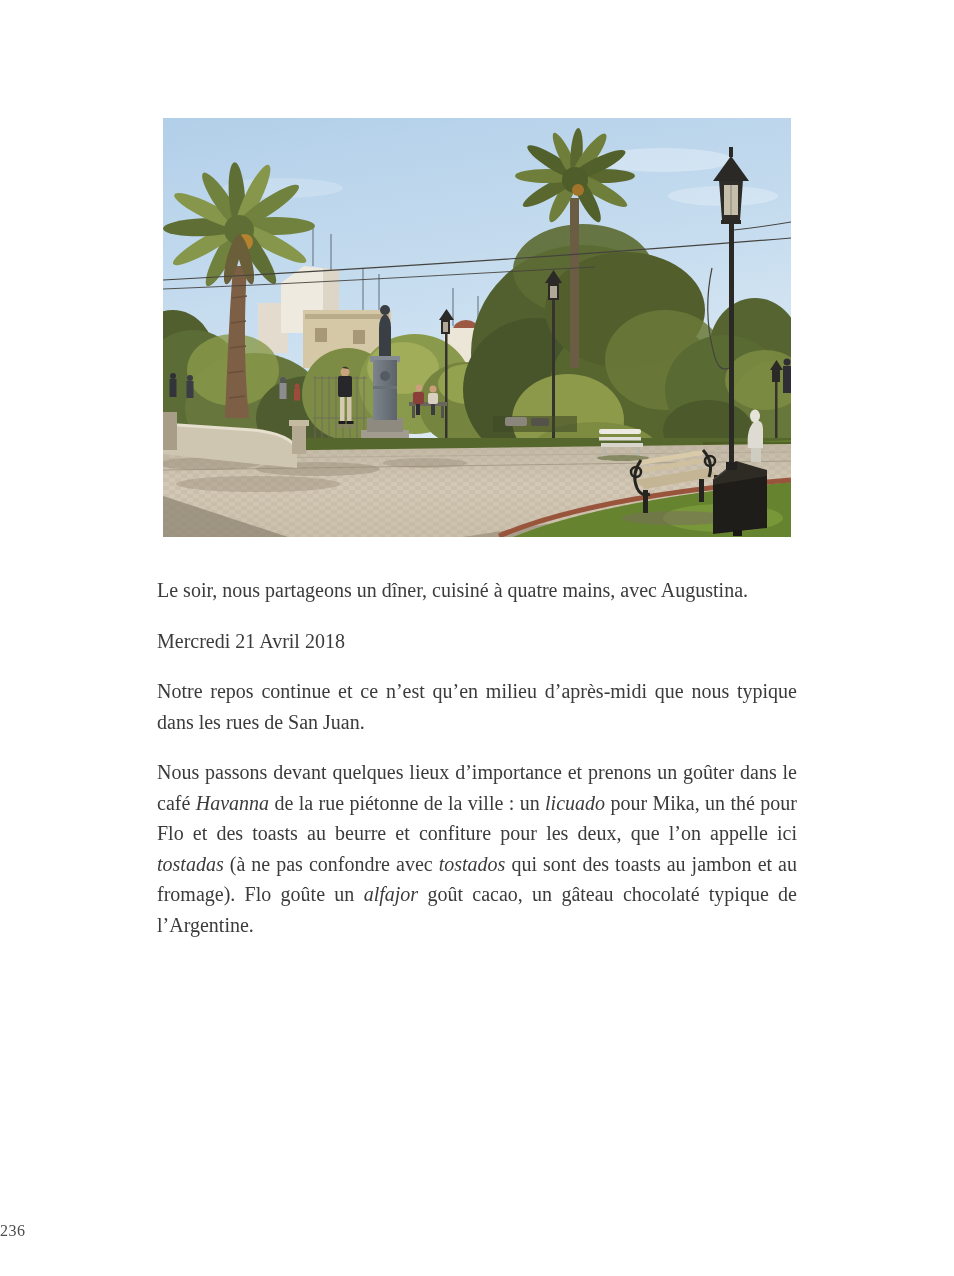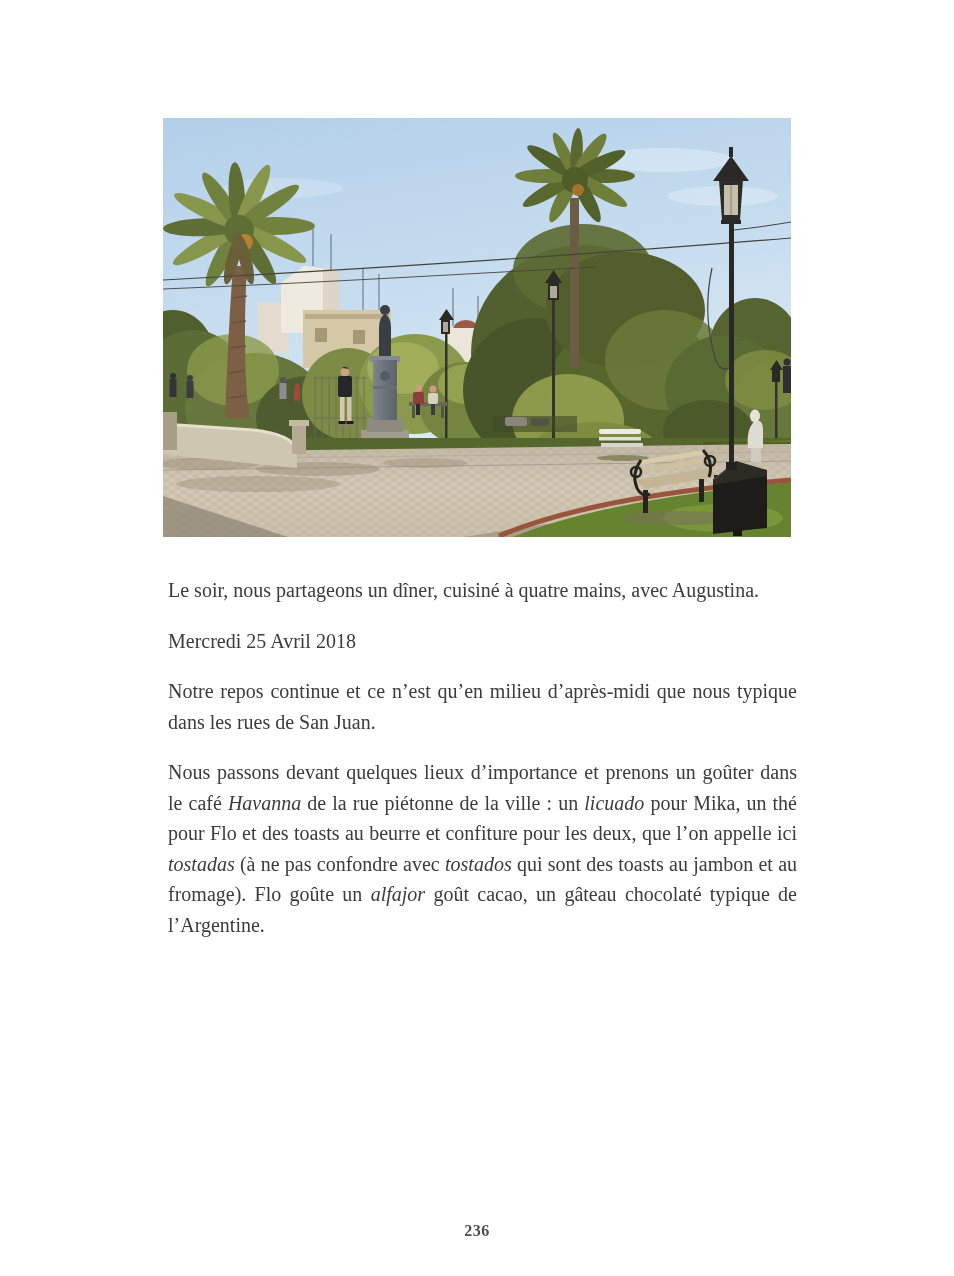--- a/index.html
+++ b/index.html
@@ -15,27 +15,26 @@
   .photo-frame {
     position:absolute; left:163px; top:118px;
     width:628px; height:419px;
   }
   .photo-frame svg { display:block; width:100%; height:100%; }
   .text-block {
     position:absolute; left:157px; top:575px; width:640px;
     color:#3b3b3b; font-size:20px; line-height:30.5px;
     text-align:justify;
   }
-  .para { margin:0 0 20px 11px; }
+  .para { margin:0 0 20px 0; }
   .para i { }
   .page-number {
     position:absolute; left:0; right:0; top:1222px;
-    text-align:center; font-size:16px; color:#4d4d4d;
+    font-size:16px; color:#4d4d4d;
     letter-spacing:0.5px;
-    font-weight:bold;
   }
 </style>
 </head>
 <body>
 
 <div class="page">
 
   <div class="photo-frame" role="img" aria-label="Sunlit plaza in San Juan, Argentina: wide paved square with tall palm trees, dense leafy trees, a dark statue on a grey stone pedestal, black street lamps, a white bench, a wood-and-iron bench, a black litter bin on a grass verge, strolling people and overhead wires under a pale blue sky.">
     <svg viewBox="0 0 628 419" xmlns="http://www.w3.org/2000/svg">
       <defs>
@@ -378,20 +377,20 @@
         <g>
           <circle cx="624" cy="244" r="3.5" fill="#2e2e34"></circle>
           <rect x="620" y="248" width="8" height="27" fill="#2e2e34"></rect>
         </g>
       </g>
     </svg>
   </div>
 
   <div class="text-block">
       <p class="para"><span>Le soir, nous partageons un dîner, cuisiné à quatre mains, avec Augustina.</span></p>
-      <p class="para"><span>Mercredi 25 Avril 2018</span></p>
+      <p class="para"><span>Mercredi 21 Avril 2018</span></p>
       <p class="para"><span>Notre repos continue et ce n’est qu’en milieu d’après-midi que nous typique dans les rues de San Juan.</span></p>
       <p class="para"><span>Nous passons devant quelques lieux d’importance et prenons un goûter dans le café </span><i>Havanna</i><span>  de la rue piétonne de la ville : un </span><i>licuado</i><span> pour Mika, un thé pour Flo et des toasts au beurre et confiture pour les deux, que l’on appelle ici </span><i>tostadas</i><span> (à ne pas confondre avec </span><i>tostados</i><span> qui sont des toasts au jambon et au fromage). Flo goûte un </span><i>alfajor</i><span> goût cacao, un gâteau chocolaté typique de l’Argentine.</span></p>
     </div>
 
   <div class="page-number">236</div>
 
 </div>
 
 </body></html>

